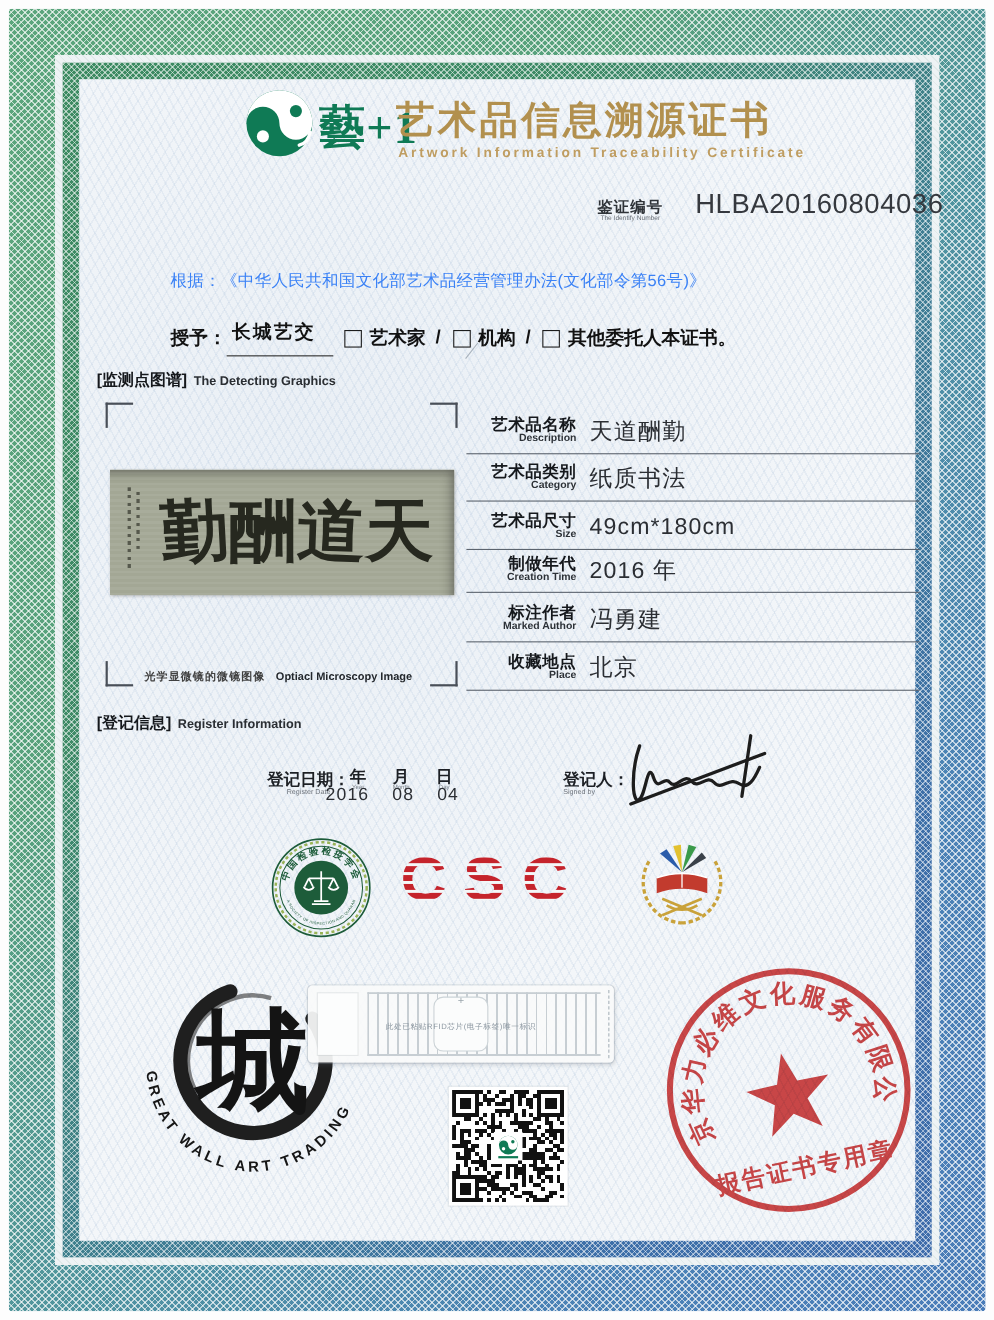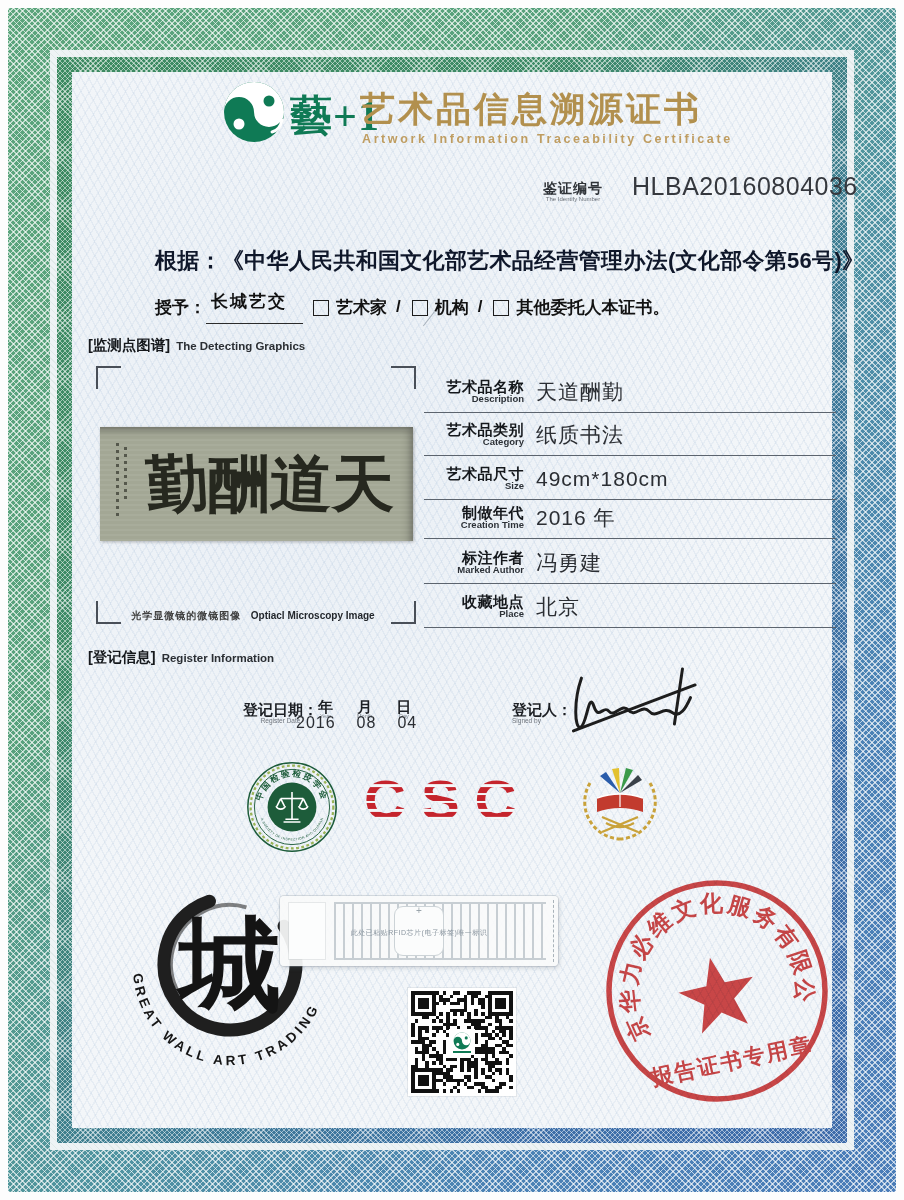--- a/index.html
+++ b/index.html
@@ -34,21 +34,21 @@
   .title{left:360px;top:86px;font-size:35px;font-weight:700;color:#b2904e;letter-spacing:3px;font-family:"Liberation Sans",sans-serif;}
   .subtitle{left:362px;top:132px;font-size:12.5px;font-weight:700;color:#bf9d61;letter-spacing:2.6px;}
 
   
   .certno-label{left:543px;top:181px;text-align:center;line-height:1;}
   .certno-label .zh{font-size:14px;font-weight:700;color:#2f3338;letter-spacing:1px;}
   .certno-label .en{font-size:6px;color:#6a7078;margin-top:1px;}
   .certno-value{left:632px;top:172px;font-size:25px;color:#35383e;letter-spacing:.5px;}
 
   
-  .basis{left:155px;top:246px;font-size:22px;font-weight:700;color:#0f172a;letter-spacing:.3px;}
+  .basis{left:155px;top:246px;font-size:15px;font-weight:400;color:#3b82f6;letter-spacing:.3px;}
   .grant{left:155px;top:290px;font-size:17px;font-weight:700;color:#121212;display:flex;align-items:center;}
   .grantee{display:inline-block;border-bottom:1.6px solid #2b2b2b;padding:0 16px 10px 5px;margin-right:8px;letter-spacing:2px;}
   .cbx{display:inline-block;width:14px;height:14px;border:1.6px solid #1c1c1c;margin:0 7px 0 2px;position:relative;top:1px;background:transparent;}
   .cbx .tick{position:absolute;left:1px;top:4px;width:16px;height:18px;border-right:1.8px solid #97a3ae;border-bottom:0;transform:rotate(38deg);opacity:.8;}
   .sep{margin:0 9px;}
 
   
   .sec{font-size:14.5px;font-weight:700;color:#15181c;}
   .sec .en{font-size:11.5px;margin-left:6px;color:#2a2e33;}
   .sec-detect{left:88px;top:336px;}

